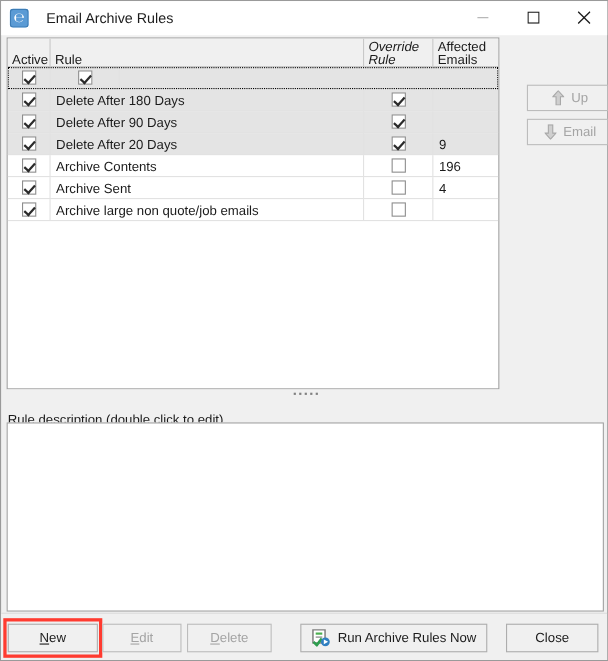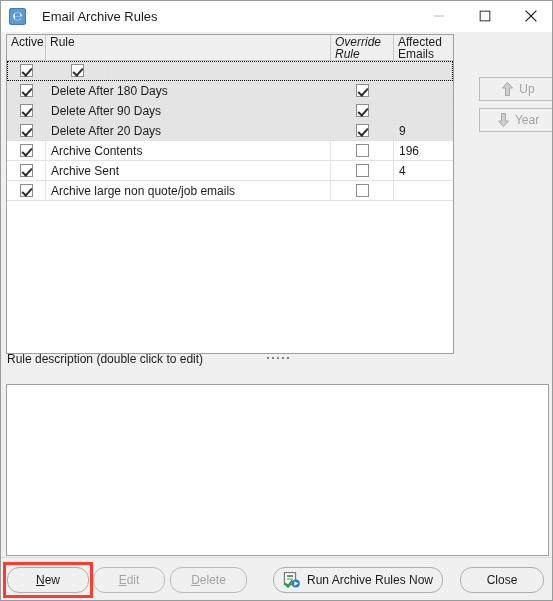--- a/index.html
+++ b/index.html
@@ -88,21 +88,21 @@
   }
   .hcell {
     box-sizing: border-box;
     border-right: 1px solid #c8c8c8;
     padding: 1px 4px 0 4px;
     font-size: 12px;
     color: #1b1b1b;
     line-height: 12px;
     overflow: hidden;
     display: flex;
-    align-items: flex-start;
+    align-items: flex-end;
   }
   .hcell.two-line { align-items: center; }
   .hcell.two-line span { display: block; text-align: left; }
   .c-active { width: 39px; }
   .c-rule   { width: 285px; }
   .c-over   { width: 63px; font-style: italic; }
   .c-aff    { width: 57px; border-right: none; }
 
   .grid-body { position: relative; }
   .row {
@@ -183,21 +183,21 @@
   }
   .splitter .dots i {
     width: 2px; height: 2px;
     background: #808080;
     display: block;
   }
 
   
   .desc-label {
     position: absolute;
-    left: 6px; top: 351px;
+    left: 6px; top: 373px;
     font-size: 12px;
     color: #1b1b1b;
     white-space: nowrap;
   }
   .desc-panel {
     position: absolute;
     left: 5px; top: 383px;
     width: 543px; height: 172px;
     background: #ffffff;
     border: 1px solid #a0a0a0;
@@ -209,21 +209,20 @@
     position: absolute;
     left: 0; top: 556px;
     width: 551px; height: 44px;
     background: #f0f0f0;
     border-top: 1px solid #dcdcdc;
   }
   .bbtn {
     position: absolute;
     top: 9px;
     height: 26px;
-    border-radius: 12px;
   }
   #btn-new    { left: 6px;   width: 82px; }
   #btn-edit   { left: 92px;  width: 72px; }
   #btn-delete { left: 169px; width: 77px; }
   #btn-run    { left: 272px; width: 170px; }
   #btn-close  { left: 459px; width: 84px; }
 
   .focus-ring {
     position: absolute;
     left: 2px; top: 4px;
@@ -366,21 +365,21 @@
     </span>
     <span>Up</span>
   </div>
 
   <div class="btn side-btn disabled" id="btn-down">
     <span class="ico">
       <svg width="11" height="14" viewBox="0 0 11 14">
         <polygon points="5.5,13.5 10.5,8 7.5,8 7.5,0.5 3.5,0.5 3.5,8 0.5,8" fill="#cfcfcf" stroke="#a8a8a8" stroke-width="1"></polygon>
       </svg>
     </span>
-    <span>Year</span>
+    <span>Email</span>
   </div>
 
   <div class="splitter">
     <div class="dots">
       <i></i>
         <i></i>
         <i></i>
         <i></i>
         <i></i>
     </div>

